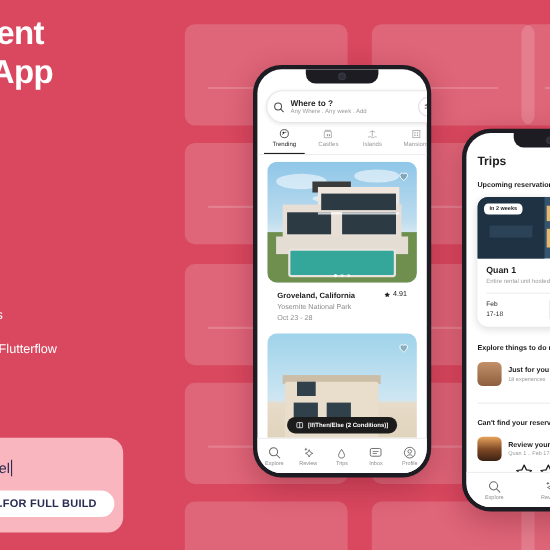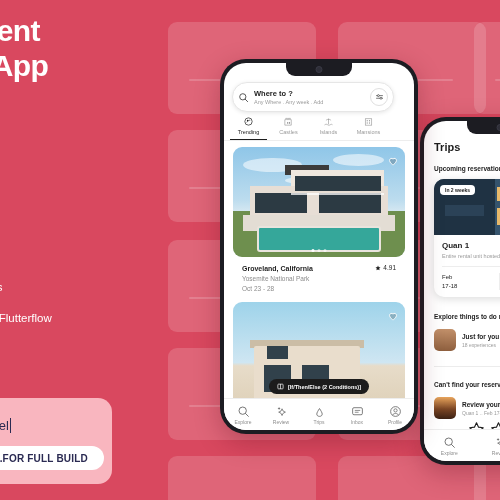--- a/index.html
+++ b/index.html
@@ -115,21 +115,21 @@
     box-shadow: 0 8px 26px rgba(90,10,25,0.30);
     z-index: 10;
   }
   .phone .screen {
     width: 100%; height: 100%;
     background: #ffffff;
     border-radius: 22px;
     overflow: hidden;
     position: relative;
   }
-  #phone-main { left: 220px; top: 59px; width: 198px; height: 375px; }
+  #phone-main { left: 230px; top: 59px; width: 162px; height: 375px; }
   #phone-side { left: 420px; top: 117px; width: 160px; height: 348px; }
 
   .notch {
     position: absolute;
     left: 50%; top: 0;
     transform: translateX(-50%);
     width: 66px; height: 13px;
     background: #1c1c22;
     border-radius: 0 0 9px 9px;
     z-index: 30;

